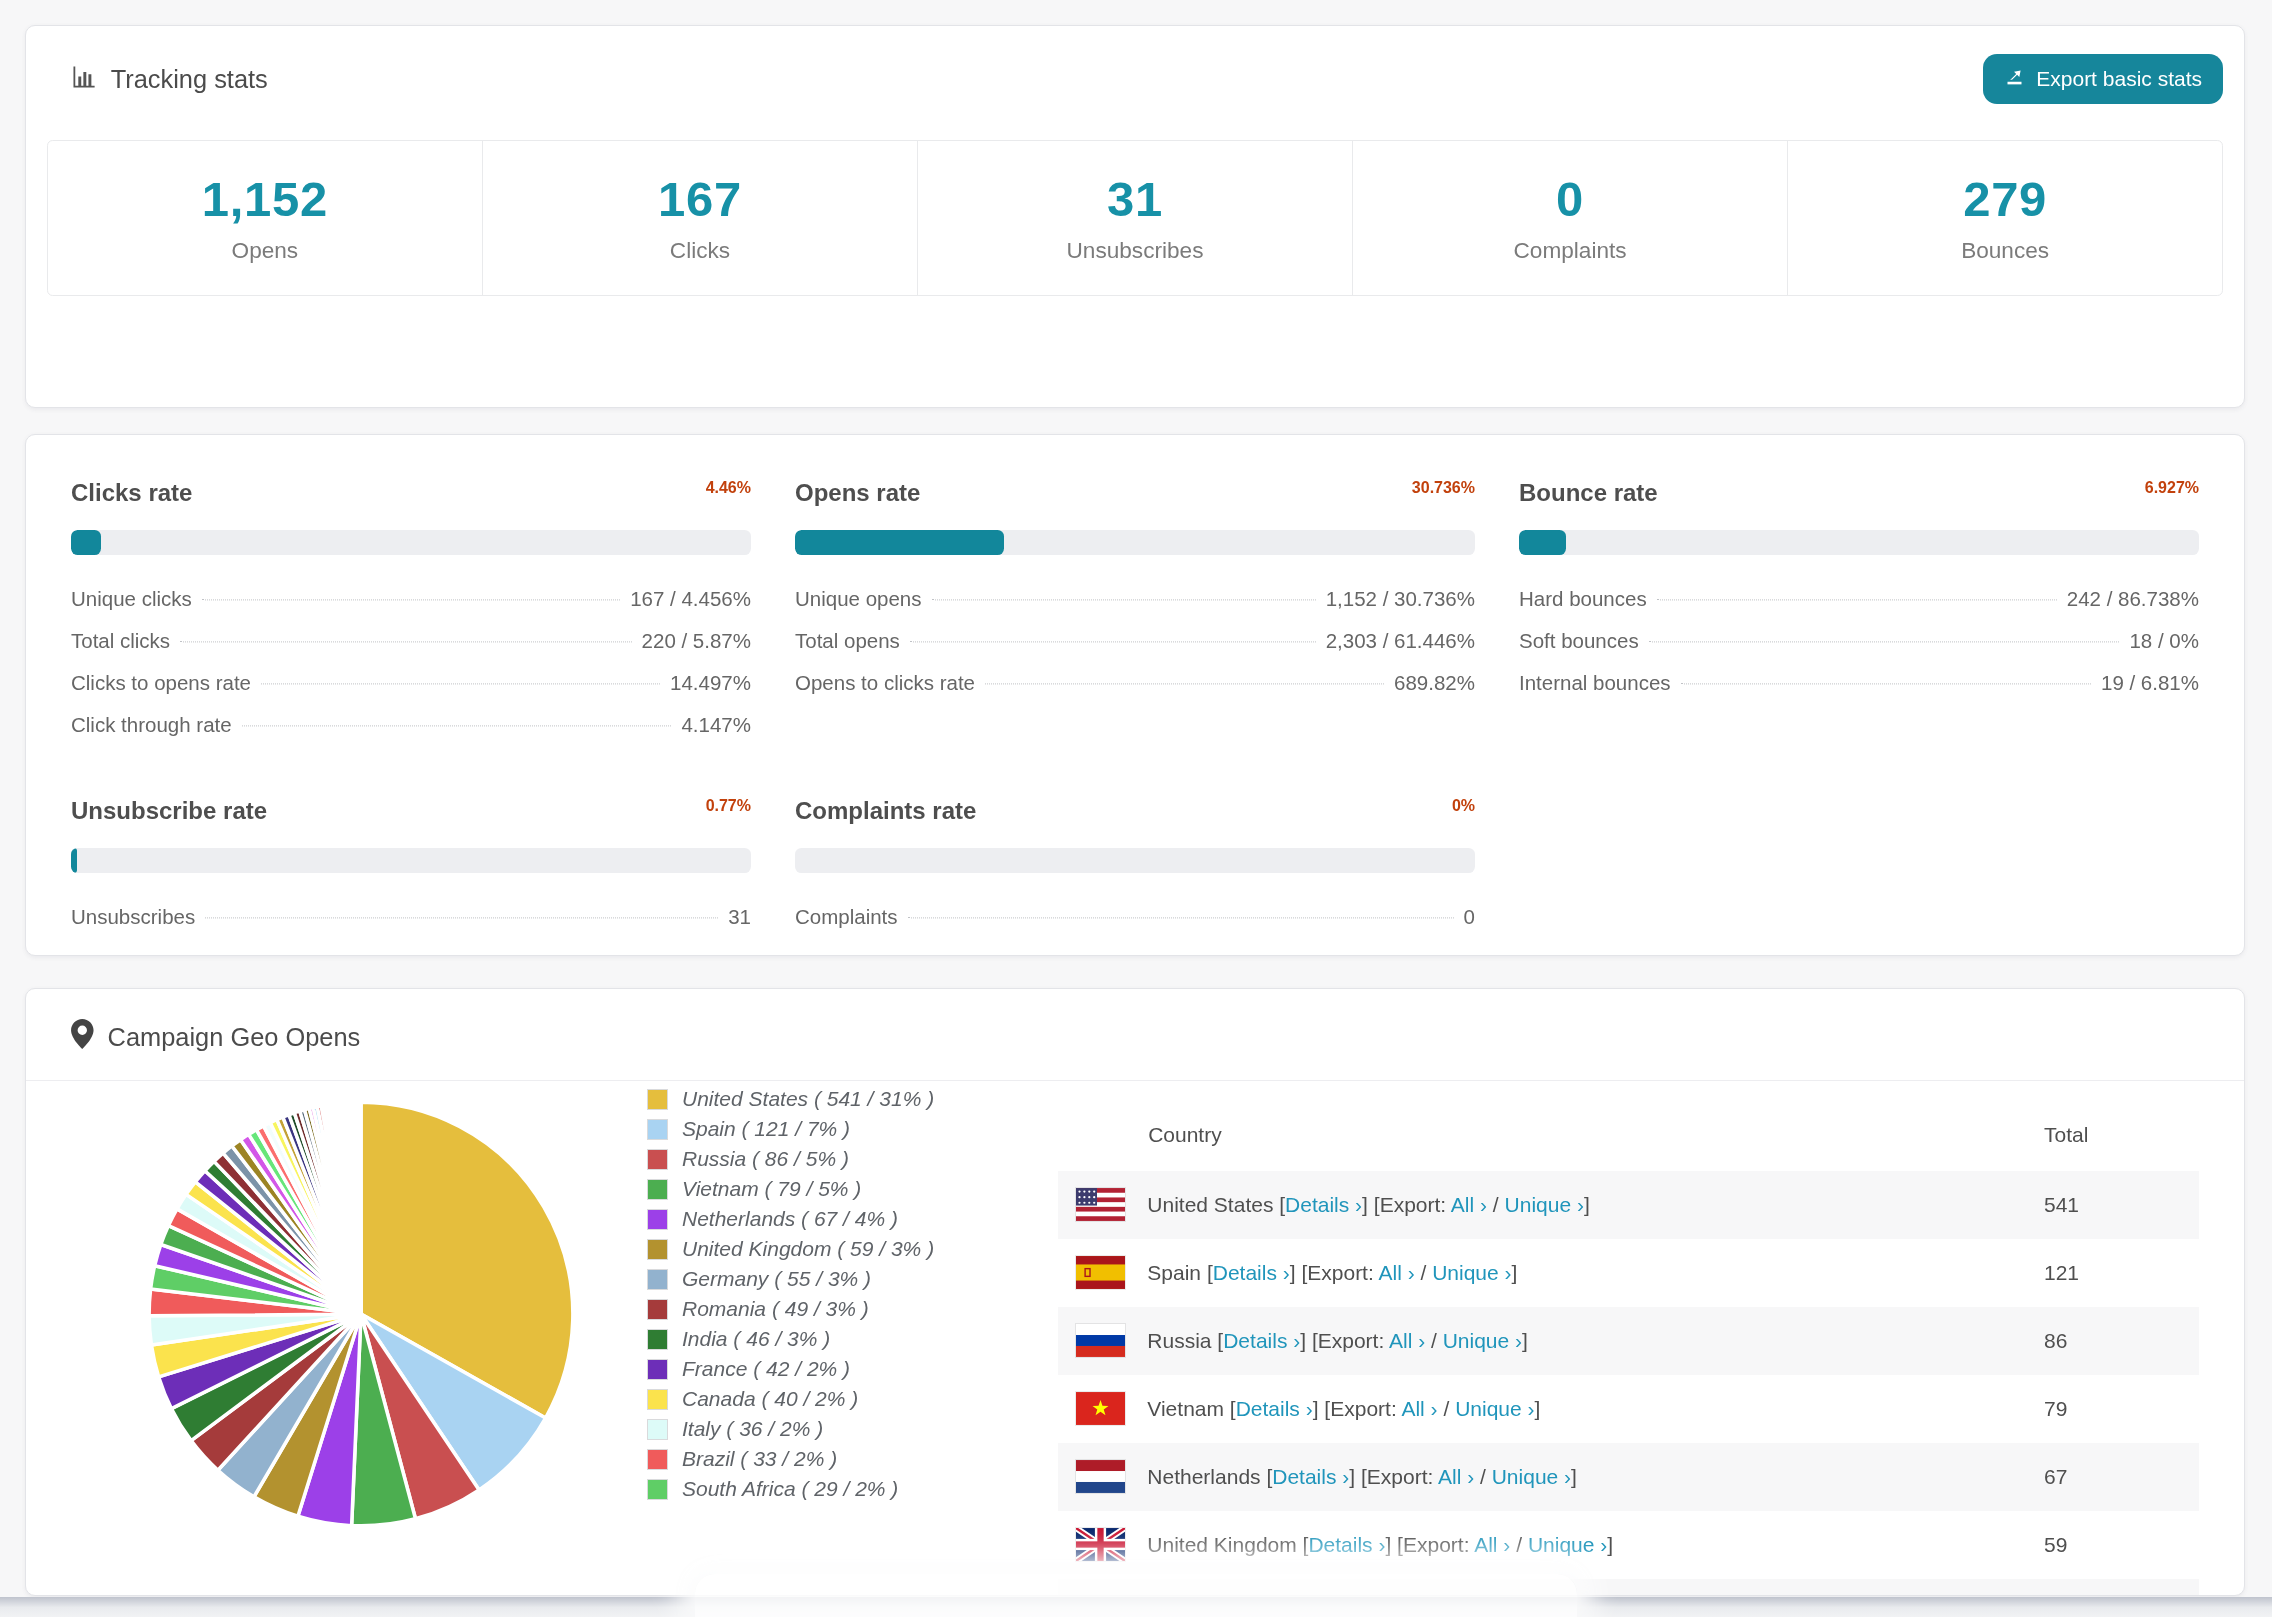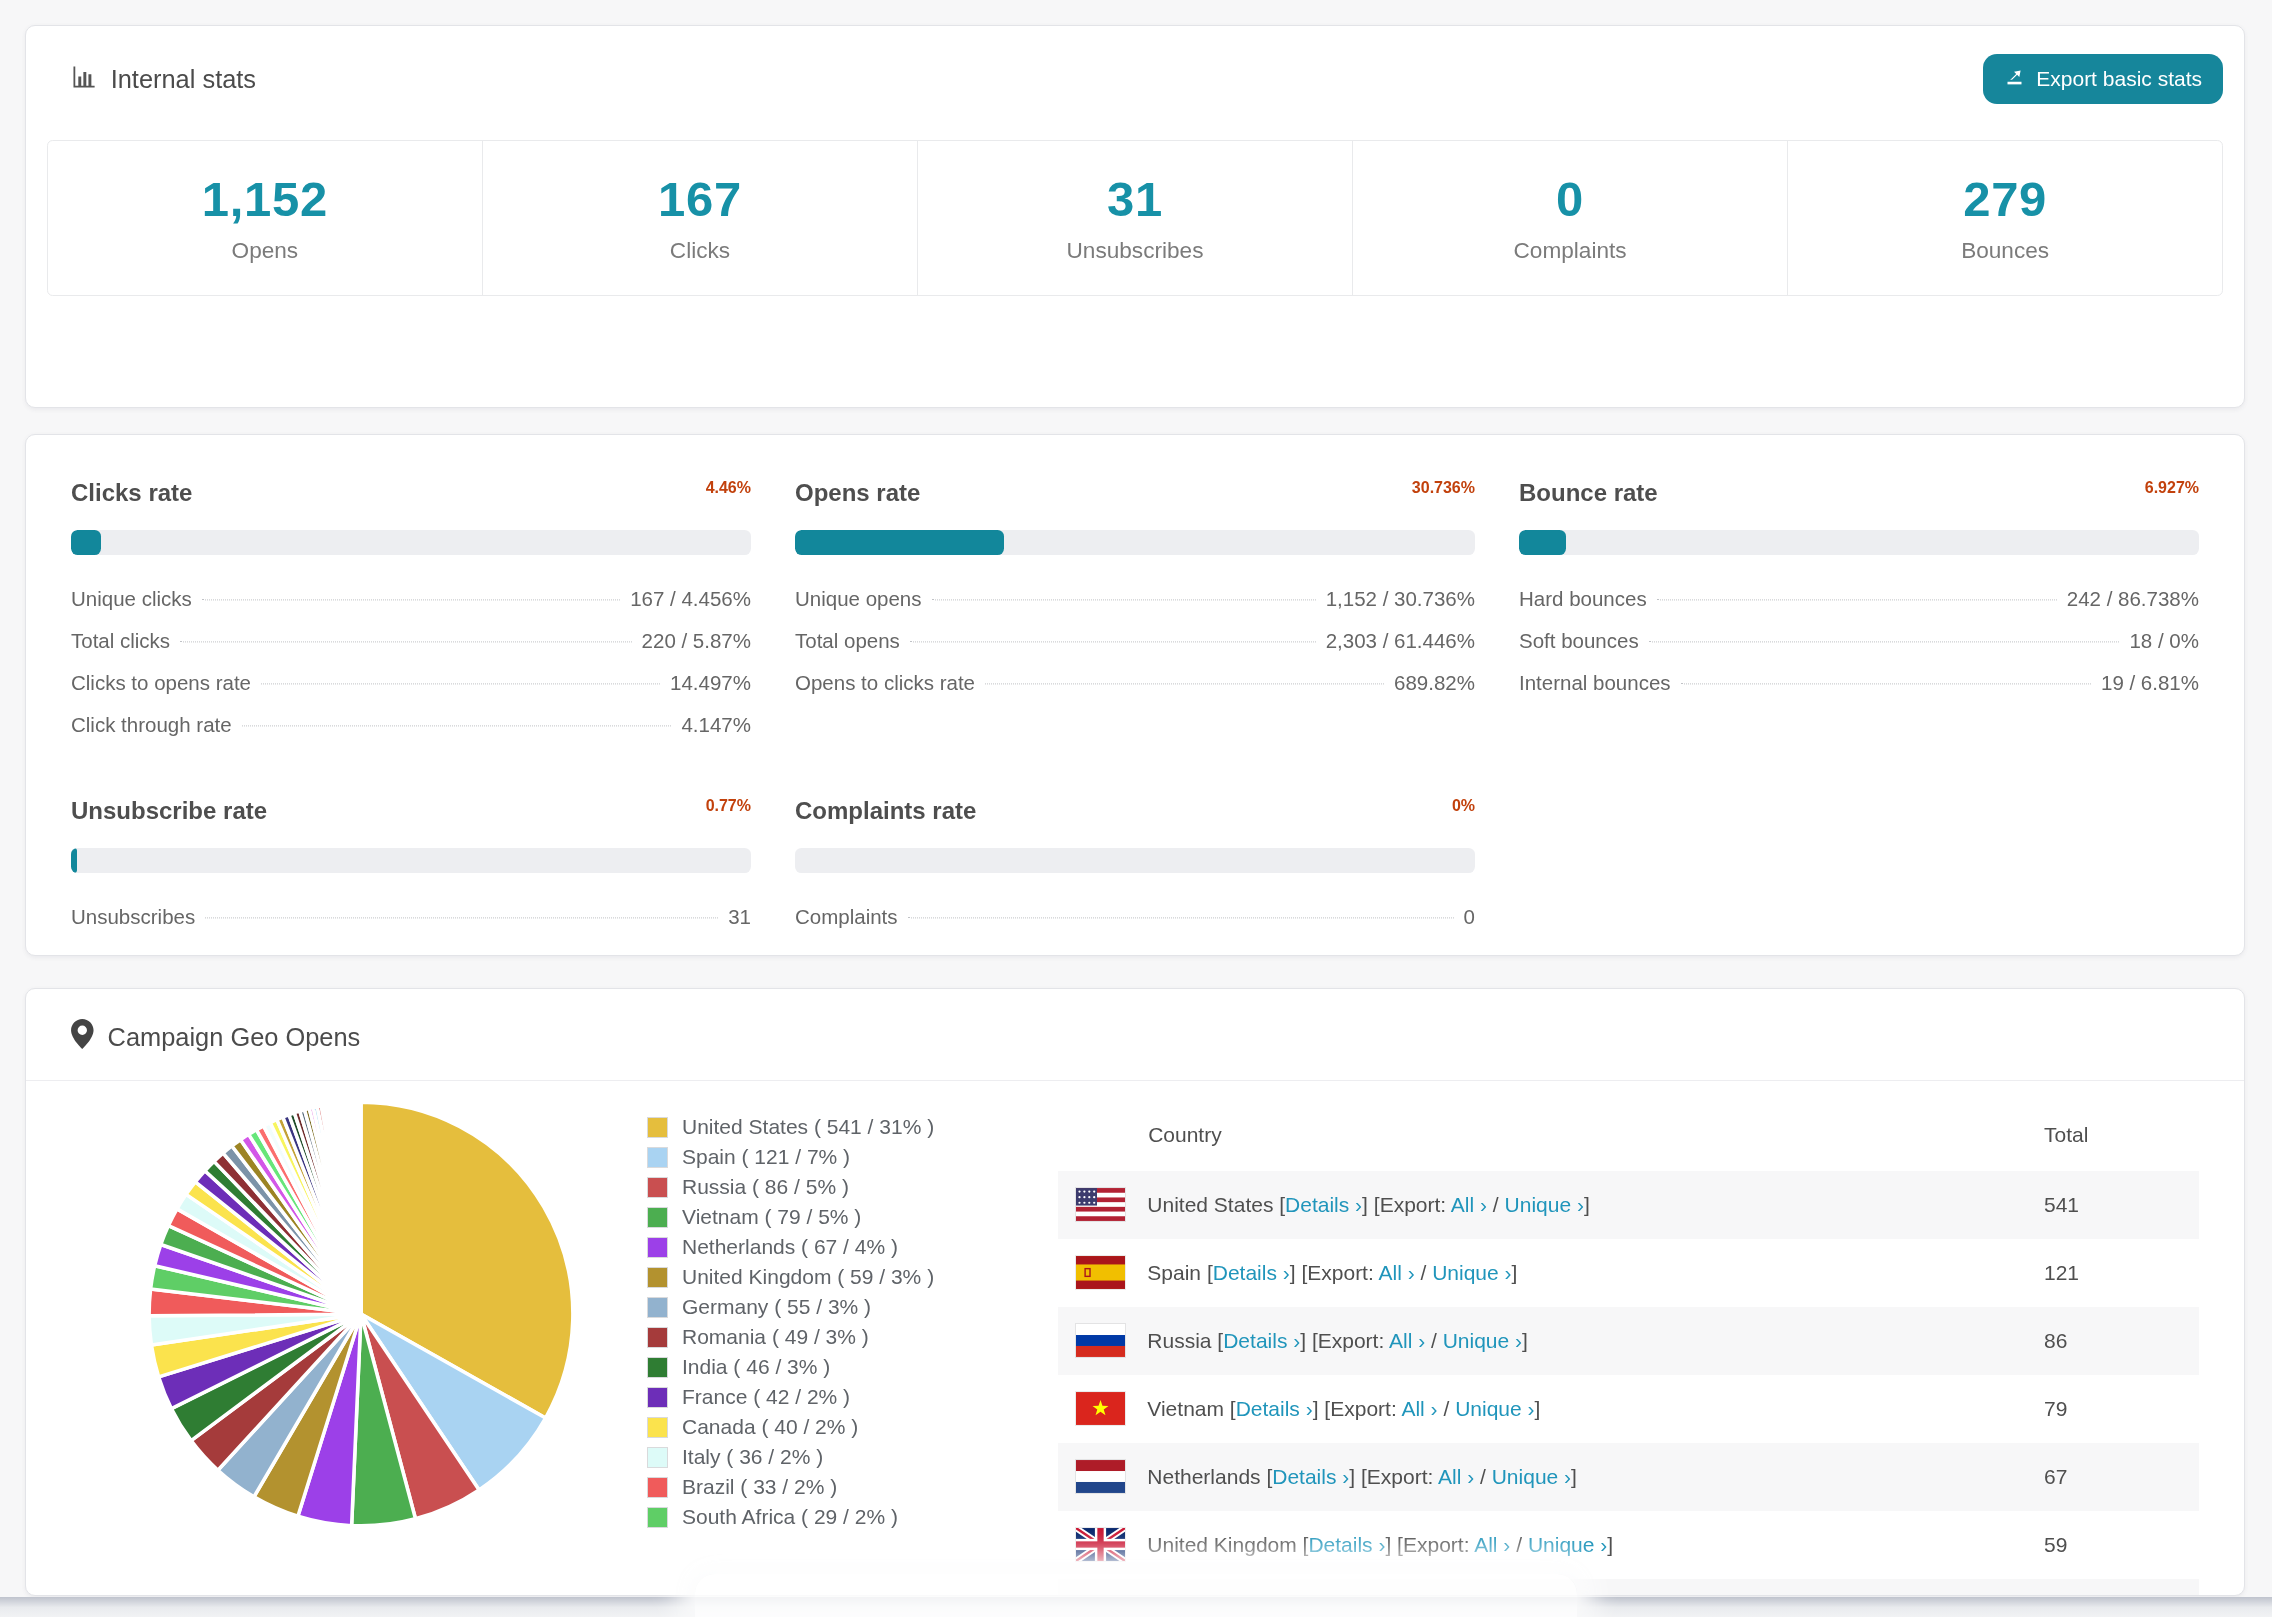--- a/index.html
+++ b/index.html
@@ -61,21 +61,21 @@
   .rate-row-value { white-space: nowrap; }
 
   
   .geo-header {
     display: flex; align-items: center; gap: 14px;
     padding: 30px 45px 25.4px 45px; font-size: 25.4px; color: #4b4b4b;
     border-bottom: 0.7px solid #ededf0;
   }
   .geo-content { display: flex; align-items: flex-start; padding: 0 45px; }
   .pie-wrap { width: 438px; flex: none; margin: 7px 0 0 71px; }
-  .legend { flex: none; margin: 31px 0 0 67px; }
+  .legend { flex: none; margin: 3px 0 0 67px; font-style: italic; }
   .legend-item { display: flex; align-items: center; height: 30px; font-size: 21px; color: #5f6368; }
   .legend-swatch {
     width: 21px; height: 21px; flex: none; margin-right: 14px;
     border: 1.4px solid #d9dadc;
   }
   .geo-table { flex: 1; margin-left: 124px; margin-top: 18.4px; }
   .geo-thead { display: flex; align-items: center; height: 71px; padding-left: 90px;
     font-size: 21px; color: #4f4f4f; }
   .th-country { flex: 1; }
   .th-total { width: 155px; flex: none; }
@@ -105,21 +105,21 @@
   <div class="card-header">
     <div class="card-title">
       <span>
         <svg width="27" height="27" viewBox="0 0 24 24" fill="none" stroke="#555" stroke-width="1.6">
           <path d="M3 3 V21 H21"></path>
           <rect x="6.5" y="12" width="2.6" height="8.9" fill="#555" stroke="none"></rect>
           <rect x="11" y="8" width="2.6" height="12.9" fill="#555" stroke="none"></rect>
           <rect x="15.5" y="10" width="2.6" height="10.9" fill="#555" stroke="none"></rect>
         </svg>
       </span>
-      <span>Internal stats</span>
+      <span>Tracking stats</span>
     </div>
     <button class="btn-export">
       <span>
         <svg width="21" height="21" viewBox="0 0 24 24" fill="#fff">
           <path d="M4 18h16v3H4z"></path>
           <path d="M7 16l7-7-2.5-2.5L19 5l-1.5 7.5L15 10l-5.5 5.5z"></path>
         </svg>
       </span>
       <span>Export basic stats</span>
     </button>

